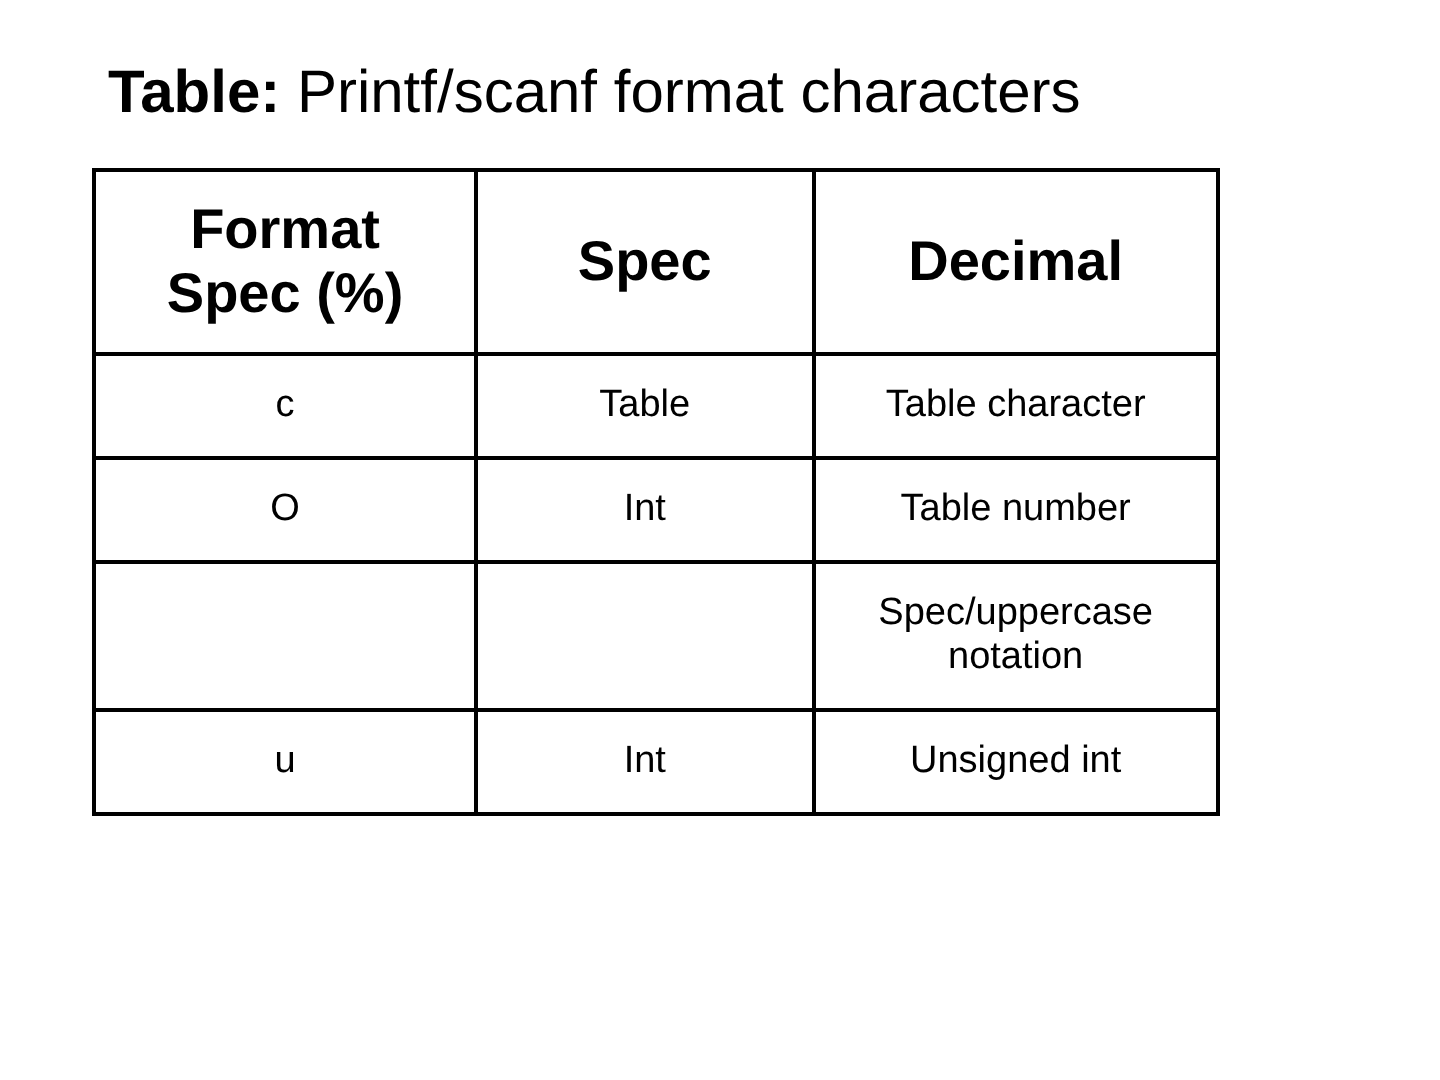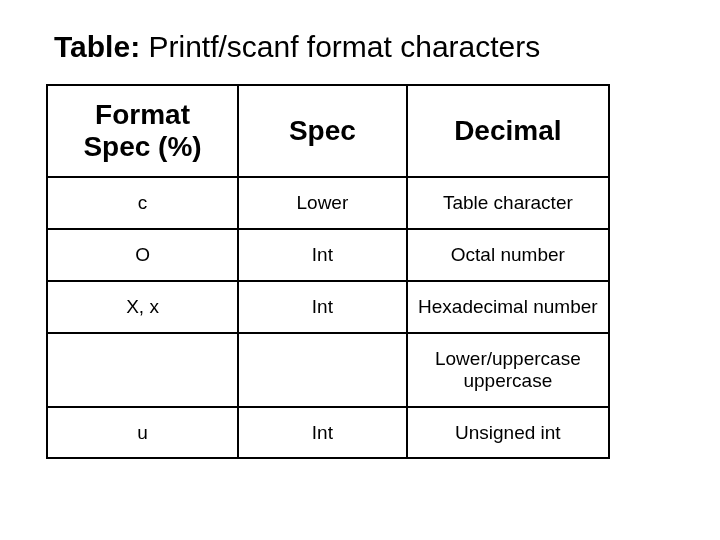--- a/index.html
+++ b/index.html
@@ -71,37 +71,32 @@
     <thead>
       <tr>
         <th>Format Spec (%)</th>
         <th>Spec</th>
         <th>Decimal</th>
       </tr>
     </thead>
     <tbody>
       <tr>
         <td>c</td>
-        <td>Lower</td>
+        <td>Table</td>
         <td>Table character</td>
       </tr>
       <tr>
         <td>O</td>
         <td>Int</td>
-        <td>Octal number</td>
-      </tr>
-      <tr>
-        <td>X, x</td>
-        <td>Int</td>
-        <td>Hexadecimal number</td>
+        <td>Table number</td>
       </tr>
       <tr class="note-row">
         <td></td>
         <td></td>
-        <td>Lower/uppercase uppercase</td>
+        <td>Spec/uppercase notation</td>
       </tr>
       <tr>
         <td>u</td>
         <td>Int</td>
         <td>Unsigned int</td>
       </tr>
     </tbody>
   </table>
 
 </div>

